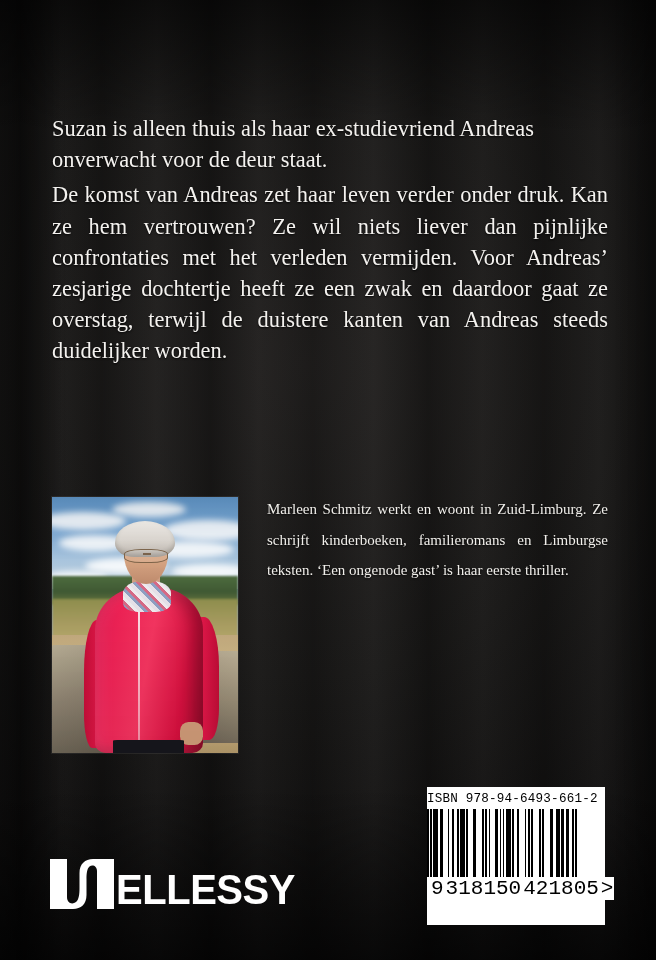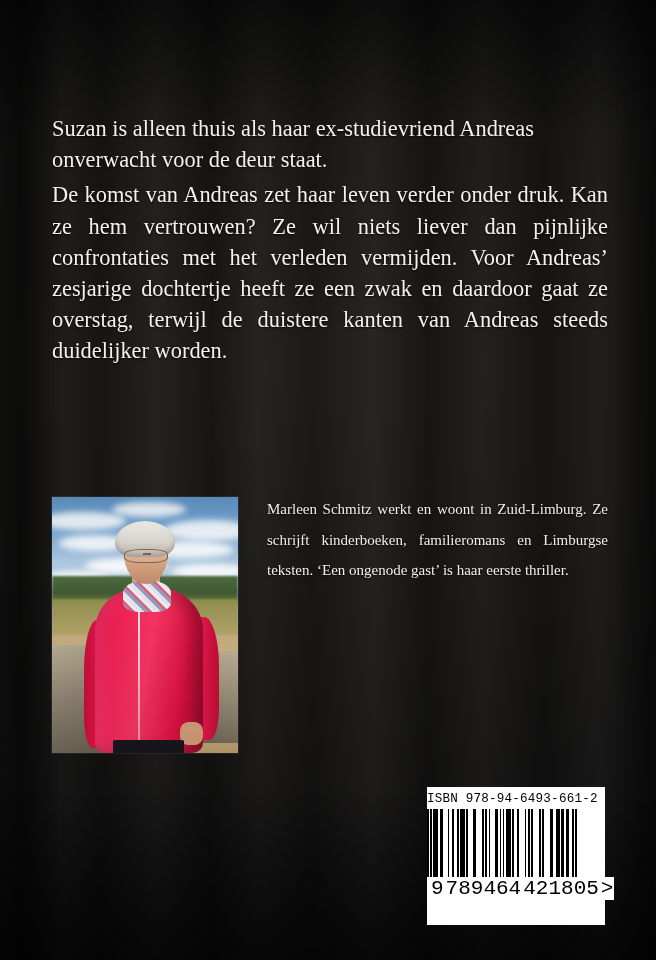--- a/index.html
+++ b/index.html
@@ -284,20 +284,26 @@
       <div class="ph-hand"></div>
       <div class="ph-legs"></div>
       <div class="ph-grain"></div>
     </div>
 
     <div class="bio">
       <p>Marleen Schmitz werkt en woont in Zuid-Limburg. Ze schrijft kinderboeken, familieromans en Limburgse teksten. ‘Een ongenode gast’ is haar eerste thriller.</p>
     </div>
   </div>
 
+  <div class="logo">
+    <svg class="logo-mark" viewBox="0 0 72 54" aria-hidden="true">
+      <path d="M4 2 L21 2 L21 40 C21 46 26 48 30 45 C33 42.6 33.5 37 33.5 31 L33.5 16 C33.5 7 39 2 47 2 L68 2 L68 52 L51 52 L51 14 C51 9 46.5 7 43.5 9.5 C41 11.6 40.5 16.5 40.5 22 L40.5 38 C40.5 47 35 52 27 52 L4 52 Z" fill="#ffffff"></path>
+    </svg>
+    <div class="logo-word">ELLESSY</div>
+  </div>
 
   <div class="barcode-box">
     <div class="isbn-text">ISBN 978-94-6493-661-2</div>
     <div class="bars" id="bars">
         <i style="left: 0px; width: 1.57895px; height: 100%;"></i>
         <i style="left: 3.15789px; width: 1.57895px; height: 100%;"></i>
         <i style="left: 6.31579px; width: 1.57895px; height: 84%;"></i>
         <i style="left: 7.89474px; width: 1.57895px; height: 84%;"></i>
         <i style="left: 9.47368px; width: 1.57895px; height: 84%;"></i>
         <i style="left: 12.6316px; width: 1.57895px; height: 84%;"></i>
@@ -334,19 +340,19 @@
         <i style="left: 131.053px; width: 1.57895px; height: 84%;"></i>
         <i style="left: 134.211px; width: 1.57895px; height: 84%;"></i>
         <i style="left: 135.789px; width: 1.57895px; height: 84%;"></i>
         <i style="left: 138.947px; width: 1.57895px; height: 84%;"></i>
         <i style="left: 140.526px; width: 1.57895px; height: 84%;"></i>
         <i style="left: 145.263px; width: 1.57895px; height: 100%;"></i>
         <i style="left: 148.421px; width: 1.57895px; height: 100%;"></i>
       </div>
     <div class="ean-digits">
       <span>9</span>
-      <span>789464</span>
+      <span>318150</span>
       <span>421805</span>
       <span>&gt;</span>
     </div>
   </div>
 
 </div>
 
 </body></html>

